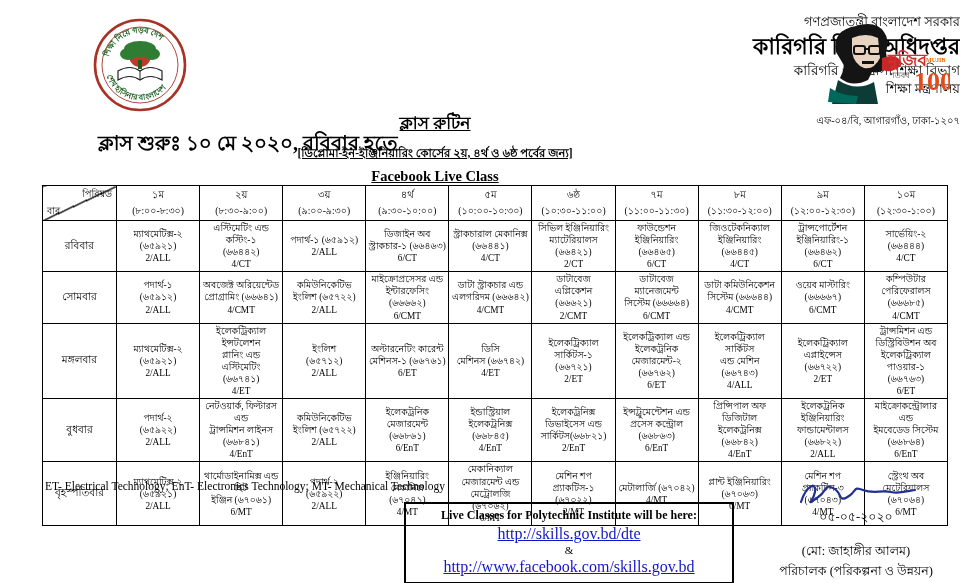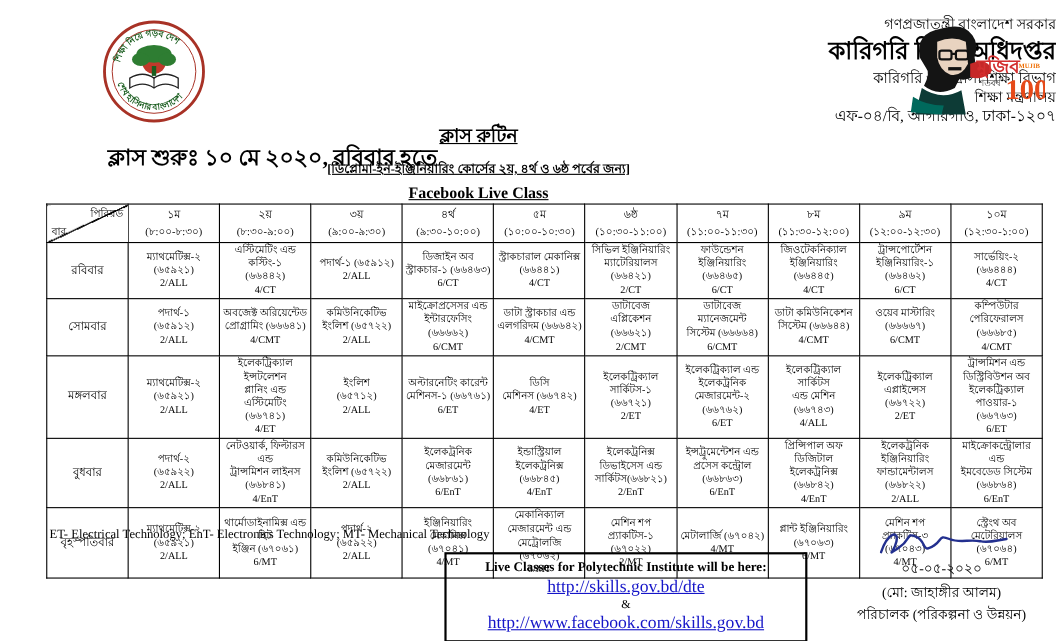--- a/index.html
+++ b/index.html
@@ -5,21 +5,21 @@
   html,body{margin:0;padding:0;background:#ffffff;}
   .page{position:relative;width:960px;height:583px;background:#ffffff;overflow:hidden;
         font-family:"Liberation Serif","DejaVu Serif",serif;color:#000;}
 
   
   .gov-header{position:absolute;left:0;right:0;top:13px;text-align:right;line-height:1.35;}
   .gov-line1{font-size:13px;}
   .gov-line2{font-size:22px;font-weight:bold;margin:1px 0;}
   .gov-line3{font-size:13.5px;}
   .gov-line4{font-size:13px;}
-  .gov-line5{font-size:14px;}
+  .gov-line5{font-size:10px;margin-top:16px;}
 
   .seal-logo{position:absolute;left:88px;top:16px;width:104px;height:98px;}
   .mujib-logo{position:absolute;left:822px;top:18px;width:128px;height:88px;}
 
   
   .start-note{position:absolute;left:98px;top:128px;font-size:20px;font-weight:bold;white-space:nowrap;}
   .title-block{position:absolute;left:275px;top:110px;width:320px;text-align:center;}
   .routine-title{font-size:17px;font-weight:bold;text-decoration:underline;}
   .routine-subtitle{font-size:11.5px;font-weight:bold;margin-top:7px;text-decoration:underline;}
   .fb-live{font-size:14.5px;font-weight:bold;text-decoration:underline;margin-top:4px;}
@@ -46,21 +46,21 @@
   
   .legend{position:absolute;left:45px;top:479px;font-size:11.5px;line-height:1.35;}
   .live-box{position:absolute;left:404px;top:502px;width:318px;border:2px solid #000;
             text-align:center;padding:4px 4px 6px 4px;}
   .live-title{font-size:12px;font-weight:bold;}
   .live-link{font-size:16px;color:#1515c8;text-decoration:underline;cursor:pointer;display:block;margin-top:2px;}
   .live-amp{font-size:11px;margin-top:1px;}
   .sig-block{position:absolute;left:758px;top:478px;width:196px;text-align:center;}
   .sig-svg{display:block;margin:0 auto;}
   .sig-date{font-size:12.5px;margin-top:0px;}
-  .sig-name{font-size:12.5px;margin-top:2px;}
+  .sig-name{font-size:12.5px;margin-top:14px;}
   .sig-designation{font-size:12.5px;margin-top:0;}
 </style>
 </head>
 <body>
 
 <div class="page">
 
   <div class="seal-logo">
     <svg width="104" height="98" viewBox="0 0 104 98">
       <circle cx="52" cy="49" r="45" fill="#ffffff" stroke="#a83226" stroke-width="2.6"></circle>

